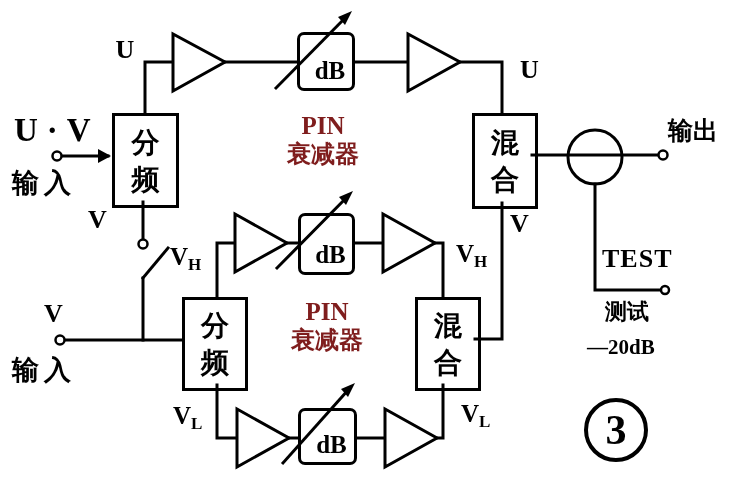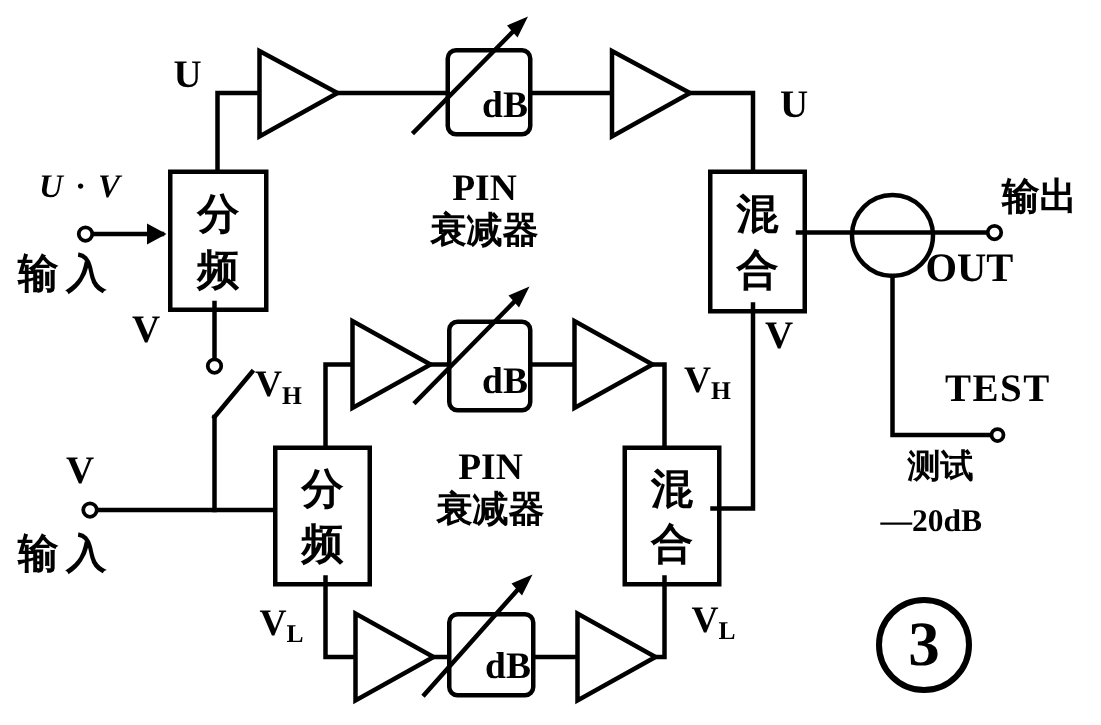--- a/index.html
+++ b/index.html
@@ -11,26 +11,26 @@
   .latin{font-family:"Liberation Serif","DejaVu Serif",serif;}
   .cjk{font-family:"DejaVu Sans","Liberation Sans",sans-serif;}
   .block{
     position:absolute;border:3px solid #000;background:transparent;
     display:flex;flex-direction:column;align-items:center;justify-content:center;
     font-weight:bold;font-size:28px;line-height:37px;
     font-family:"DejaVu Sans","Liberation Sans",sans-serif;
   }
   .db{
     position:absolute;border:3px solid #000;border-radius:7px;background:transparent;
-    display:flex;align-items:flex-end;justify-content:flex-end;
+    display:flex;align-items:flex-end;justify-content:center;
     font-weight:bold;font-size:25px;padding-bottom:3px;padding-left:8px;box-sizing:border-box;
     font-family:"Liberation Serif","DejaVu Serif",serif;
   }
   .pinlabel{
-    position:absolute;text-align:center;font-weight:bold;color:#000000;
+    position:absolute;text-align:center;font-weight:bold;color:#7f1d1d;
     font-size:24px;line-height:28px;
   }
   .pinlabel .en{font-family:"Liberation Serif","DejaVu Serif",serif;font-size:25px;display:block;}
   .pinlabel .cn{font-family:Liberation Serif, serif;display:block;}
   .subsc{font-size:17px;vertical-align:-5px;font-weight:bold;}
   .figcircle{
     position:absolute;left:584px;top:398px;width:56px;height:56px;
     border:4px solid #000;border-radius:50%;
     display:flex;align-items:center;justify-content:center;
     font-family:"Liberation Serif","DejaVu Serif",serif;
@@ -124,21 +124,21 @@
     <span>dB</span>
   </div>
   <div class="db" style="left:298px;top:213px;width:57px;height:62px;">
     <span>dB</span>
   </div>
   <div class="db" style="left:298px;top:408px;width:59px;height:57px;">
     <span>dB</span>
   </div>
 
   <div class="lbl latin" style="left:110px;top:36px;width:30px;text-align:center;font-size:26px;">U</div>
-  <div class="lbl latin" style="left:26px;top:112px;font-size:22px;letter-spacing:9px;font-style:italic;">U·V</div>
+  <div class="lbl latin" style="left:14px;top:112px;font-size:33px;letter-spacing:9px;">U·V</div>
   <div class="lbl cjk" style="left:12px;top:168px;font-size:27px;letter-spacing:5px;">输入</div>
   <div class="lbl latin" style="left:88px;top:206px;font-size:26px;">V</div>
   <div class="lbl latin" style="left:44px;top:300px;font-size:26px;">V</div>
   <div class="lbl cjk" style="left:12px;top:355px;font-size:27px;letter-spacing:5px;">输入</div>
 
   <div class="lbl latin" style="left:170px;top:243px;font-size:25px;"><span>V</span><sub class="subsc">H</sub></div>
   <div class="lbl latin" style="left:173px;top:402px;font-size:25px;"><span>V</span><sub class="subsc">L</sub></div>
   <div class="lbl latin" style="left:456px;top:240px;font-size:25px;"><span>V</span><sub class="subsc">H</sub></div>
   <div class="lbl latin" style="left:461px;top:400px;font-size:25px;"><span>V</span><sub class="subsc">L</sub></div>
 
@@ -148,22 +148,21 @@
   <div class="pinlabel" style="left:270px;top:112px;width:106px;">
     <span class="en">PIN</span>
     <span class="cn">衰减器</span>
   </div>
   <div class="pinlabel" style="left:274px;top:298px;width:106px;">
     <span class="en">PIN</span>
     <span class="cn">衰减器</span>
   </div>
 
   <div class="lbl cjk" style="left:668px;top:117px;font-size:25px;text-align:right;">输出</div>
-  <div class="lbl latin" style="left:617px;top:164px;font-size:27px;">OUT</div>
-  <div class="lbl latin" style="left:630px;top:245px;font-size:26px;letter-spacing:1px;">TEST</div>
+  <div class="lbl latin" style="left:602px;top:245px;font-size:26px;letter-spacing:1px;">TEST</div>
   <div class="lbl cjk" style="left:605px;top:300px;font-size:22px;">测试</div>
   <div class="lbl latin" style="left:587px;top:336px;font-size:21px;">—20dB</div>
 
   <div class="figcircle">
     <span>3</span>
   </div>
 
 </div>
 
 </body></html>

